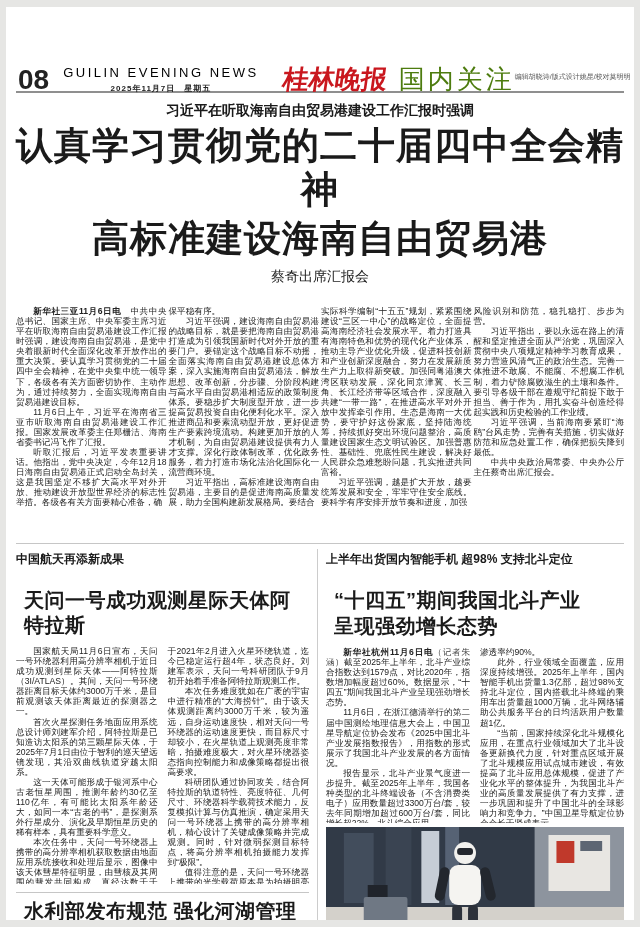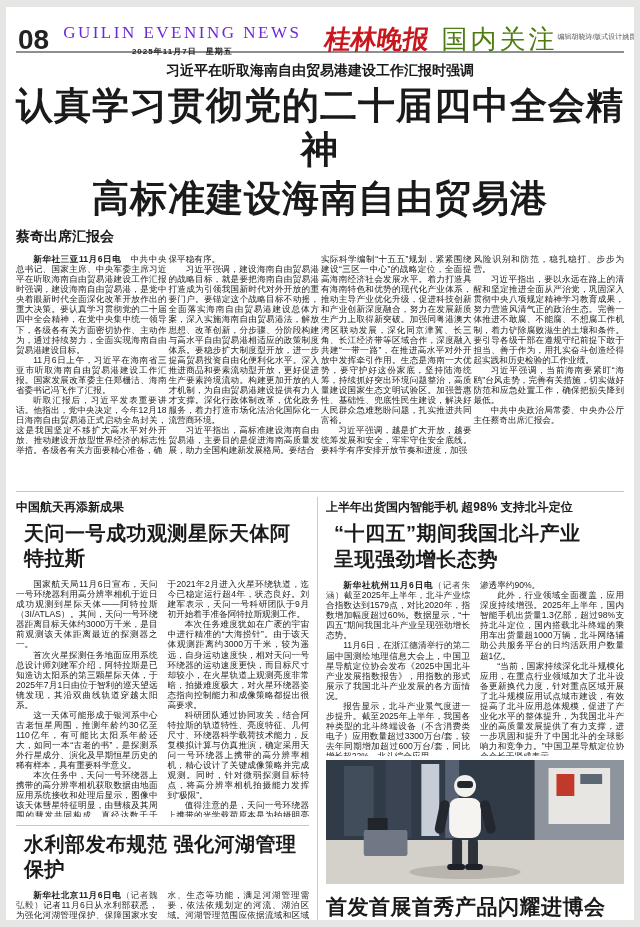--- a/index.html
+++ b/index.html
@@ -16,45 +16,46 @@
     width:628px; height:913px;
     background:#ffffff;
     overflow:hidden;
     padding:0 10px;
   }
   
   .header {
     display:flex; align-items:center;
     height:46px; padding:24px 0 3px 2px;
     border-bottom:2px solid #8f8f8f;
+    margin-top:40px;
   }
   .pageno { font-size:28px; font-weight:bold; color:#222; line-height:1; }
   .mast { margin-left:14px; text-align:center; }
-  .mast-en { font-family:Liberation Serif, serif; font-size:17px; letter-spacing:2.5px; color:#6d28d9; white-space:nowrap; }
+  .mast-en { font-family:Liberation Sans, sans-serif; font-size:13px; letter-spacing:2.5px; color:#000000; white-space:nowrap; }
   .mast-date { font-size:8px; font-weight:bold; color:#222; margin-top:3px; letter-spacing:1px; }
   .vline { width:1px; height:32px; background:#555; margin:0 12px; }
   .logo { font-size:26px; font-weight:bold; color:#c9171e; transform:skewX(-8deg); white-space:nowrap; }
   .sect { font-size:26px; font-weight:400; color:#4d7c0f; margin-left:12px; letter-spacing:3px; white-space:nowrap; }
   .staff { margin-left:auto; font-size:7px; color:#555; white-space:nowrap; align-self:flex-end; padding-bottom:6px; }
   
   .lead-kicker { text-align:center; font-size:14px; font-weight:bold; margin-top:9px; }
   .lead-h { text-align:center; font-size:37px; font-weight:900; line-height:1.2; letter-spacing:1px; margin-top:4px; }
-  .lead-sub { text-align:left; font-size:14px; font-weight:bold; margin:7px 0 8px; }
+  .lead-sub { text-align:center; font-size:14px; font-weight:normal; margin:7px 0 20px; }
   .lead-body { display:flex; gap:2px; height:232px; overflow:hidden; }
   .colx { flex:1; min-width:0; }
   .para { margin:0; font-size:8.6px; line-height:1.17; text-align:justify; color:#222; text-indent:2em; }
   .cont { text-indent:0; }
   .dateline { font-weight:bold; }
   .reporter { font-weight:normal; color:#444; }
   
   .rowsep { border-top:1px solid #c6c6c6; margin:5px 0 0; }
   .middle { display:flex; margin-top:5px; }
   .mid-left { width:302px; padding-right:8px; border-right:1px solid #cccccc; }
   .mid-right { flex:1; padding-left:8px; min-width:0; }
-  .kicker-sm { font-size:12px; font-weight:bold; margin:2px 0 5px; }
+  .kicker-sm { font-size:12px; font-weight:bold; margin:2px 0 20px; }
   .head-md { font-size:20px; font-weight:900; letter-spacing:0.5px; margin:1px 8px 8px; line-height:1.25; }
   .body2 { display:flex; gap:10px; overflow:hidden; }
   .t-body { height:238px; }
   .w-sep { border-top:1px solid #c6c6c6; margin:8px 0 6px; }
   .w-body { height:146px; }
   .b-body { height:176px; }
   
   .photo { width:100%; height:124px; display:block; margin-top:4px; background:#2e3540; }
   .e-head { font-size:21px; font-weight:900; margin:9px 0 6px; letter-spacing:0.5px; }
 </style>

